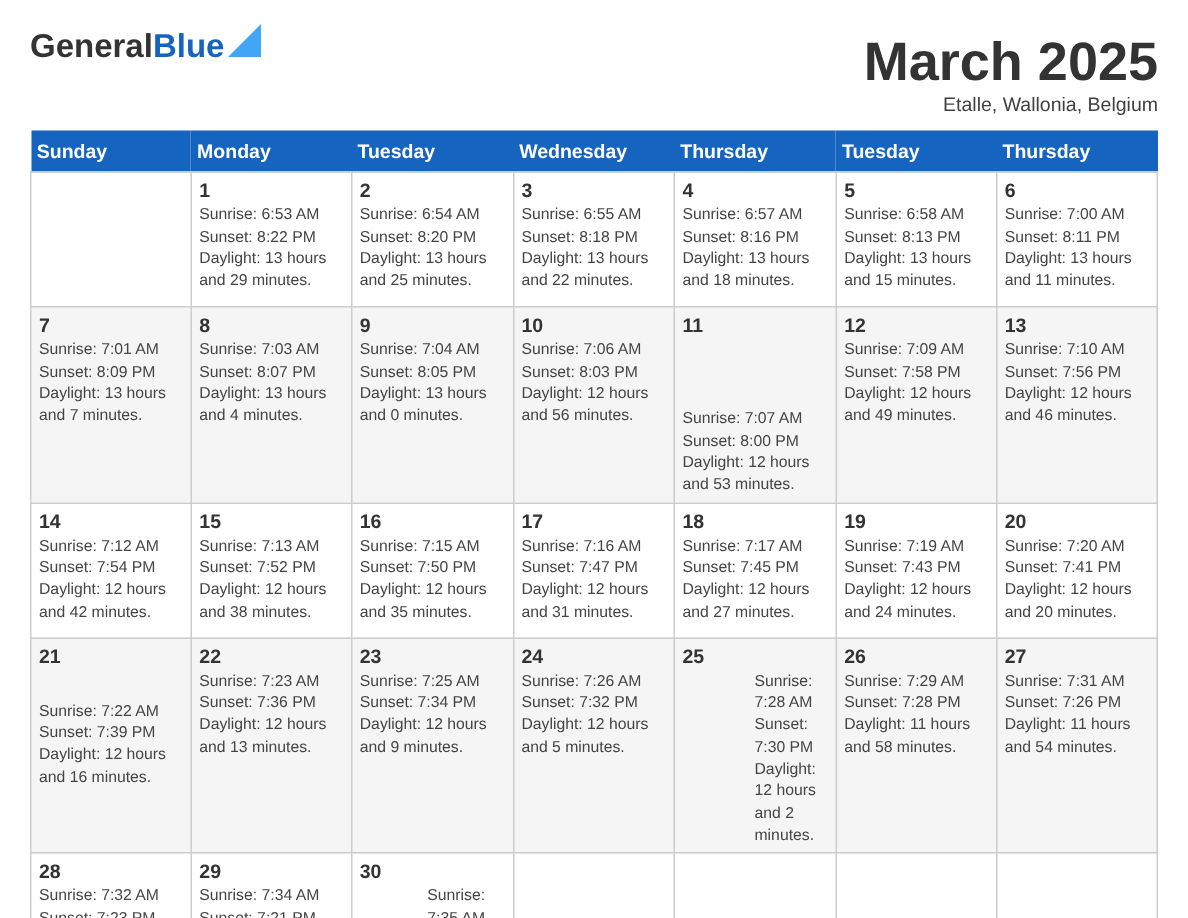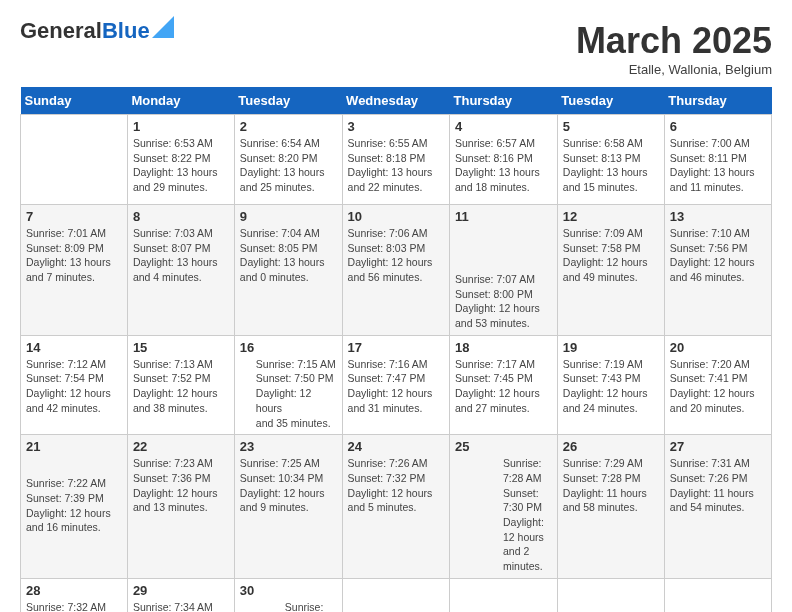--- a/index.html
+++ b/index.html
@@ -224,21 +224,21 @@
         </td>
         <td>
           <span class="day-num">15</span>
           <div class="day-info" style="white-space: pre-line;">Sunrise: 7:13 AM
 Sunset: 7:52 PM
 Daylight: 12 hours
 and 38 minutes.</div>
         </td>
         <td>
           <span class="day-num">16</span>
-          <div class="day-info" style="white-space: pre-line; margin-left: 16px;">Sunrise: 7:15 AM
+          <div class="day-info" style="white-space: pre-line;">Sunrise: 7:15 AM
 Sunset: 7:50 PM
 Daylight: 12 hours
 and 35 minutes.</div>
         </td>
         <td>
           <span class="day-num">17</span>
           <div class="day-info" style="white-space: pre-line;">Sunrise: 7:16 AM
 Sunset: 7:47 PM
 Daylight: 12 hours
 and 31 minutes.</div>
@@ -276,21 +276,21 @@
         <td>
           <span class="day-num">22</span>
           <div class="day-info" style="white-space: pre-line;">Sunrise: 7:23 AM
 Sunset: 7:36 PM
 Daylight: 12 hours
 and 13 minutes.</div>
         </td>
         <td>
           <span class="day-num">23</span>
           <div class="day-info" style="white-space: pre-line;">Sunrise: 7:25 AM
-Sunset: 10:34 PM
+Sunset: 7:34 PM
 Daylight: 12 hours
 and 9 minutes.</div>
         </td>
         <td>
           <span class="day-num">24</span>
           <div class="day-info" style="white-space: pre-line;">Sunrise: 7:26 AM
 Sunset: 7:32 PM
 Daylight: 12 hours
 and 5 minutes.</div>
         </td>

